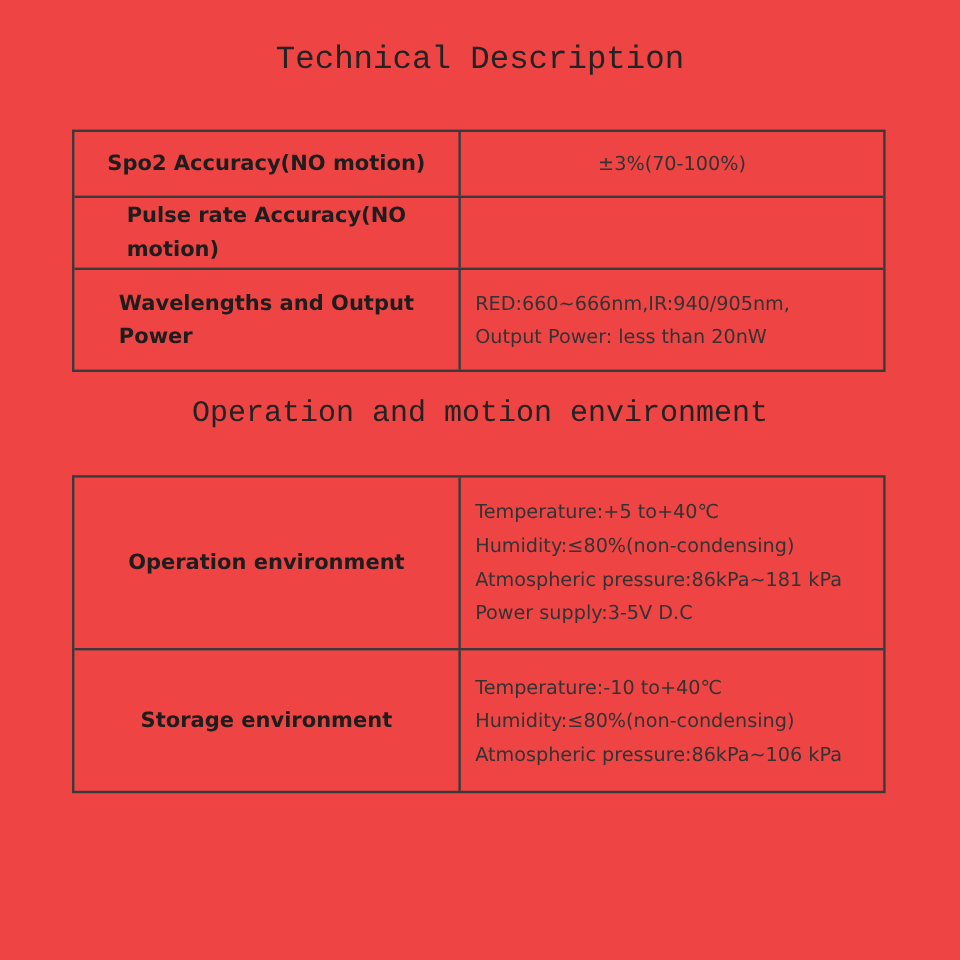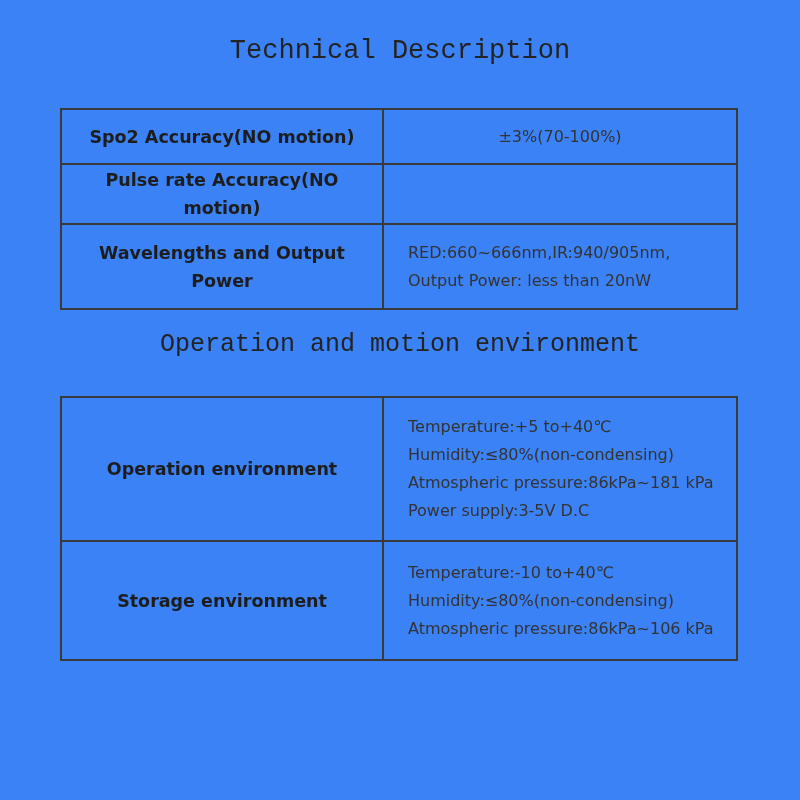--- a/index.html
+++ b/index.html
@@ -4,21 +4,21 @@
 <style>
   html, body {
     margin: 0;
     padding: 0;
     background: #ffffff;
   }
   #page {
     position: relative;
     width: 800px;
     height: 800px;
-    background: #3b82f6;
+    background: #ef4444;
     font-family: "DejaVu Sans", "Liberation Sans", sans-serif;
     color: #2b2b2b;
     overflow: hidden;
   }
   .doc-title {
     position: absolute;
     left: 0;
     width: 800px;
     text-align: center;
     font-family: "Liberation Mono", "DejaVu Sans Mono", monospace;
@@ -47,42 +47,41 @@
   }
   .cell {
     display: flex;
     align-items: center;
     box-sizing: border-box;
   }
   .cell-label {
     width: 322px;
     border-right: 2px solid #3a3a3a;
     justify-content: center;
-    text-align: center;
     font-weight: bold;
     font-size: 17.5px;
     line-height: 28px;
     color: #1d1d1d;
     white-space: pre-line;
   }
   .cell-value {
     flex: 1;
     font-size: 16px;
     line-height: 28px;
     color: #333333;
     white-space: pre-line;
   }
   .cell-value.center {
     justify-content: center;
     text-align: center;
   }
   .cell-value.left {
     justify-content: flex-start;
     text-align: left;
-    padding-left: 24px;
+    padding-left: 12px;
     padding-right: 6px;
   }
 </style>
 </head>
 <body>
 
 <div id="page">
 
   <div id="title-1" class="doc-title">Technical Description</div>
 

